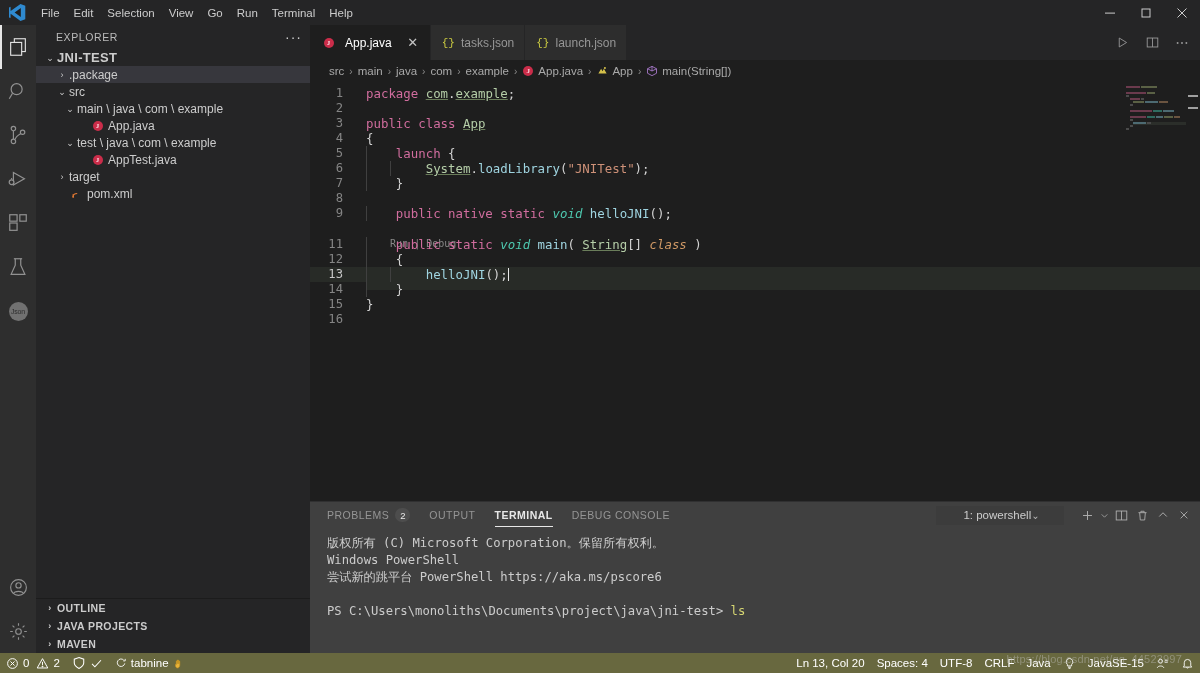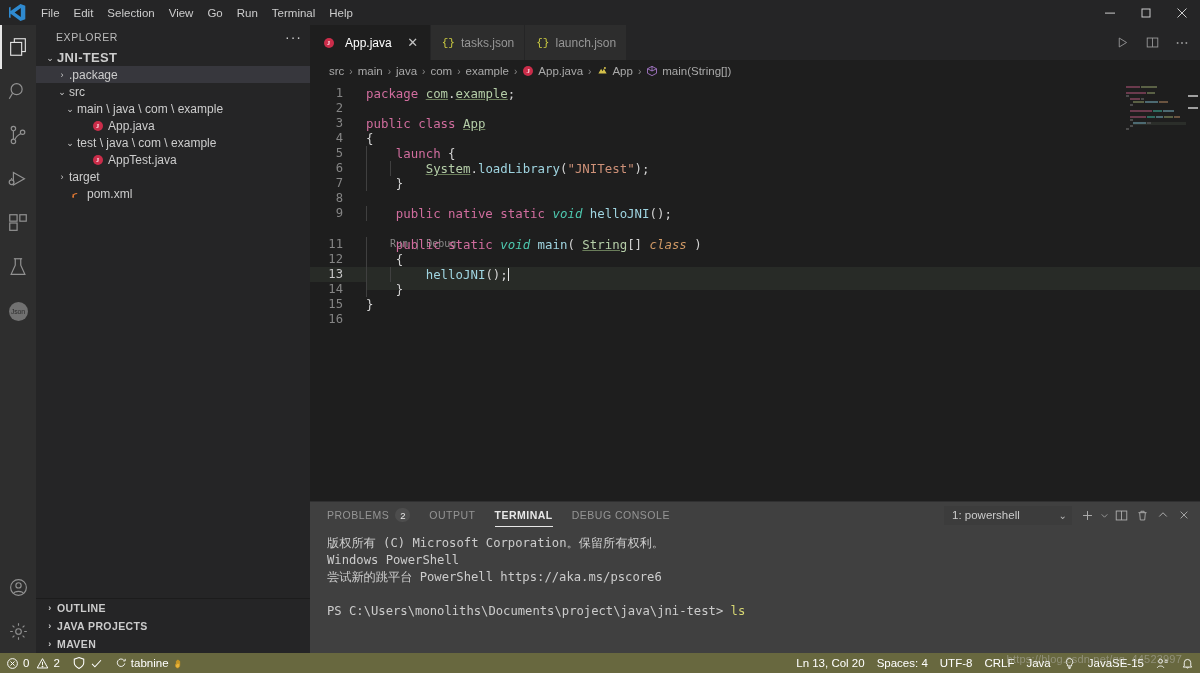--- a/index.html
+++ b/index.html
@@ -176,22 +176,22 @@
     content: ''; position: absolute; left: 0; right: 0; bottom: 1px; height: 1px; background: #e7e7e7;
   }
   .badge {
     background: #4d4d4d; color: #e8e8e8; border-radius: 9px; min-width: 15px; height: 14px;
     font-size: 9.5px; display: inline-flex; align-items: center; justify-content: center; padding: 0 4px;
     font-weight: normal; letter-spacing: 0;
   }
   .panel-actions { position: absolute; right: 6px; top: 0; height: 26px; display: flex; align-items: center; gap: 1px; }
   .term-select {
     background: #3c3c3c; border: 1px solid #3c3c3c; color: #cccccc; font-size: 11.5px;
-    height: 19px; width: 128px; display: flex; align-items: center; justify-content: space-between;
-    padding: 0 4px 0 7px; margin-right: 4px;
+    height: 19px; width: 128px; display: flex; align-items: center; justify-content: center;
+    padding: 0 4px 0 7px; margin-right: 12px;
   }
   .pa-btn { width: 20px; height: 20px; display: flex; align-items: center; justify-content: center; opacity: .78; }
   .terminal {
     flex: 1; padding: 7px 0 0 17px; overflow: hidden;
     font-family: "DejaVu Sans Mono", "Liberation Mono", monospace;
     font-size: 12.2px; line-height: 17px; color: #cccccc;
   }
   .tline { white-space: pre; }
   .tcmd { color: #d7d773; }
 

